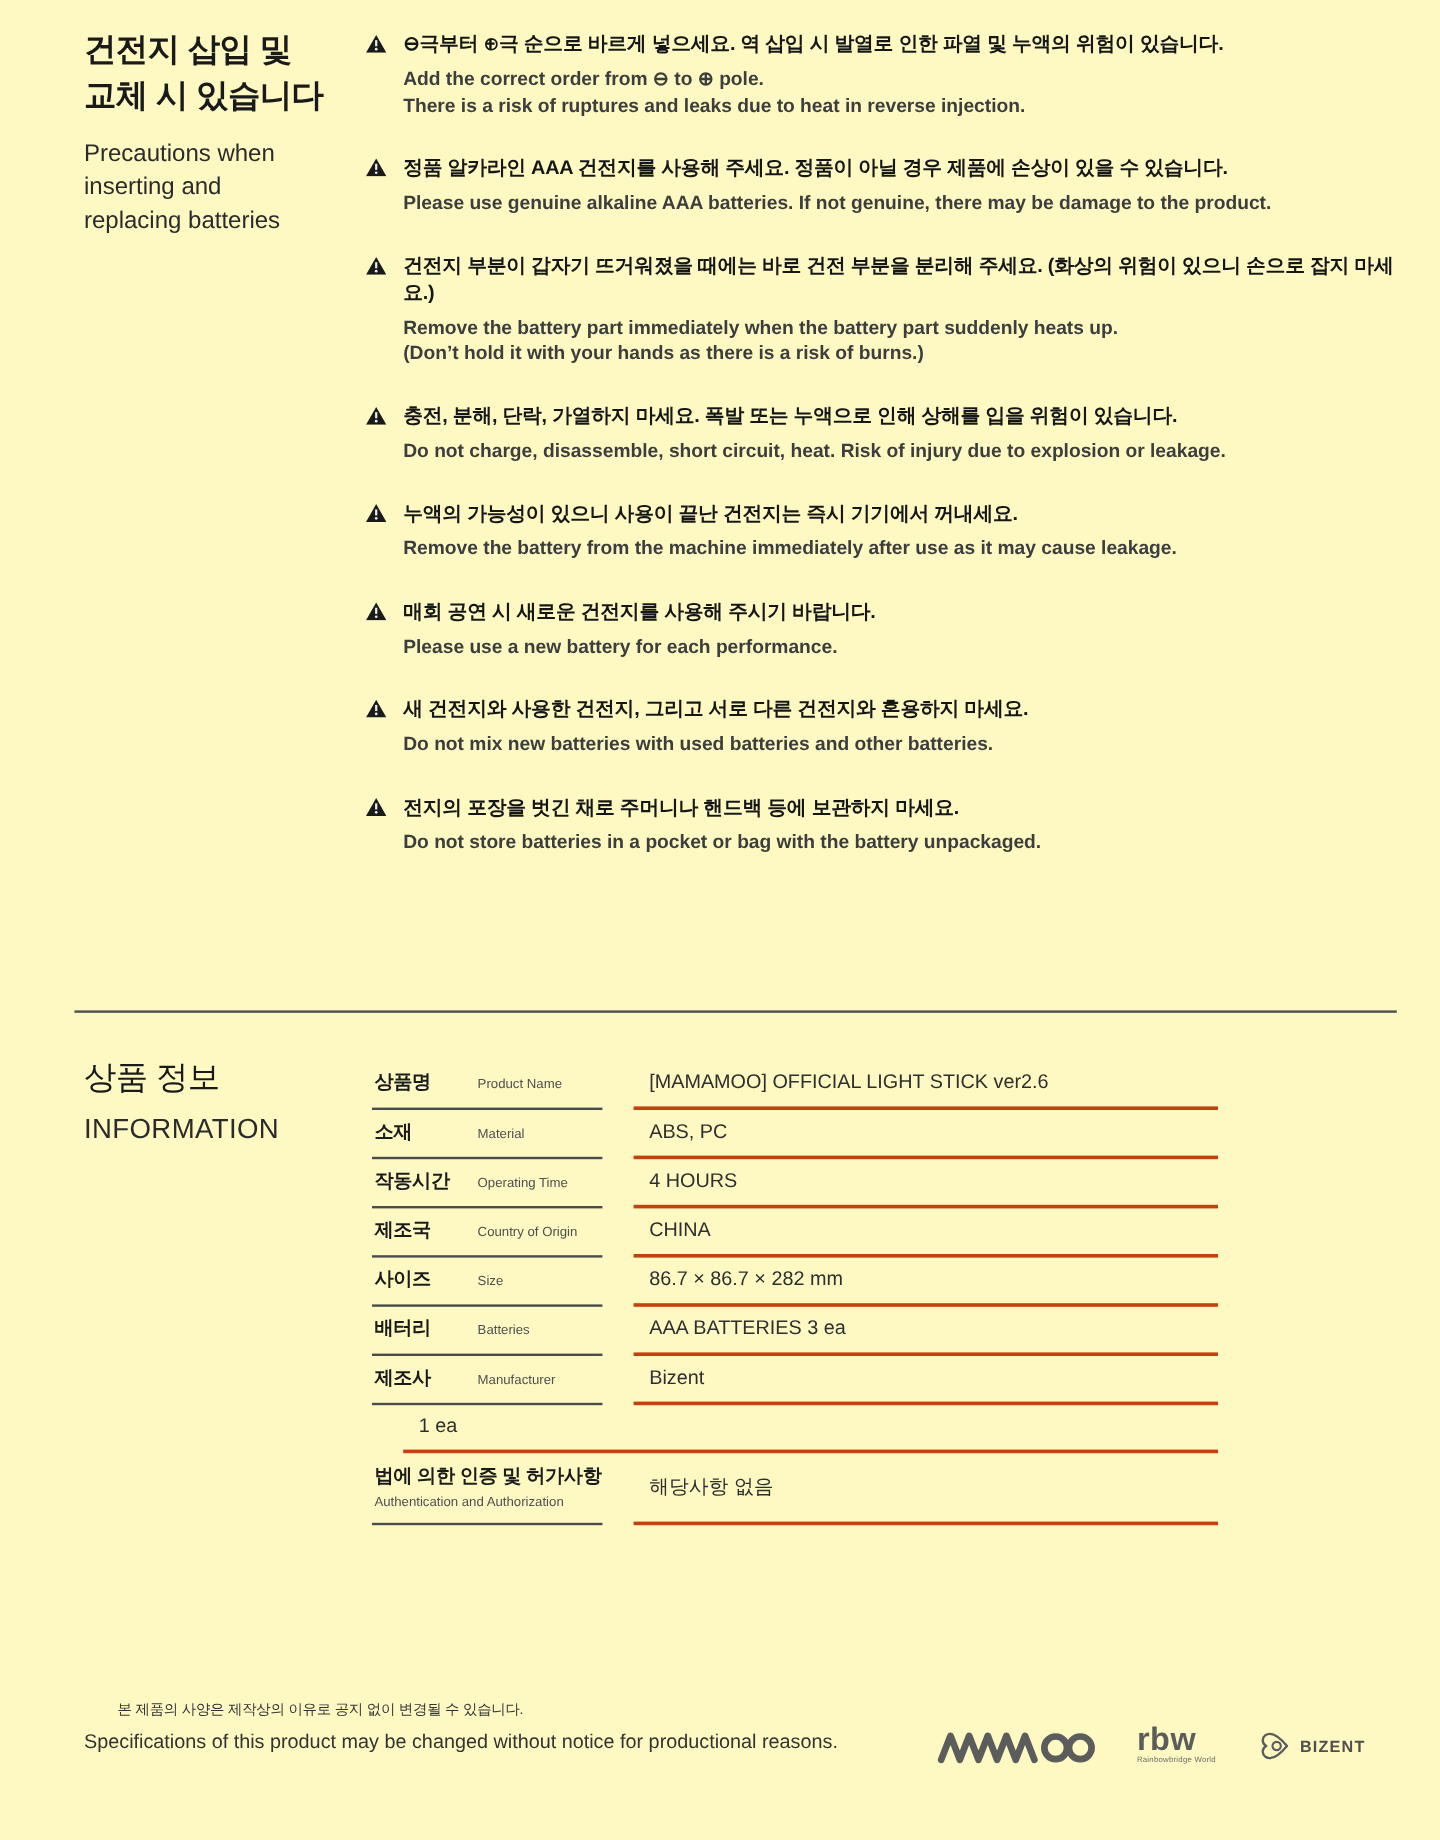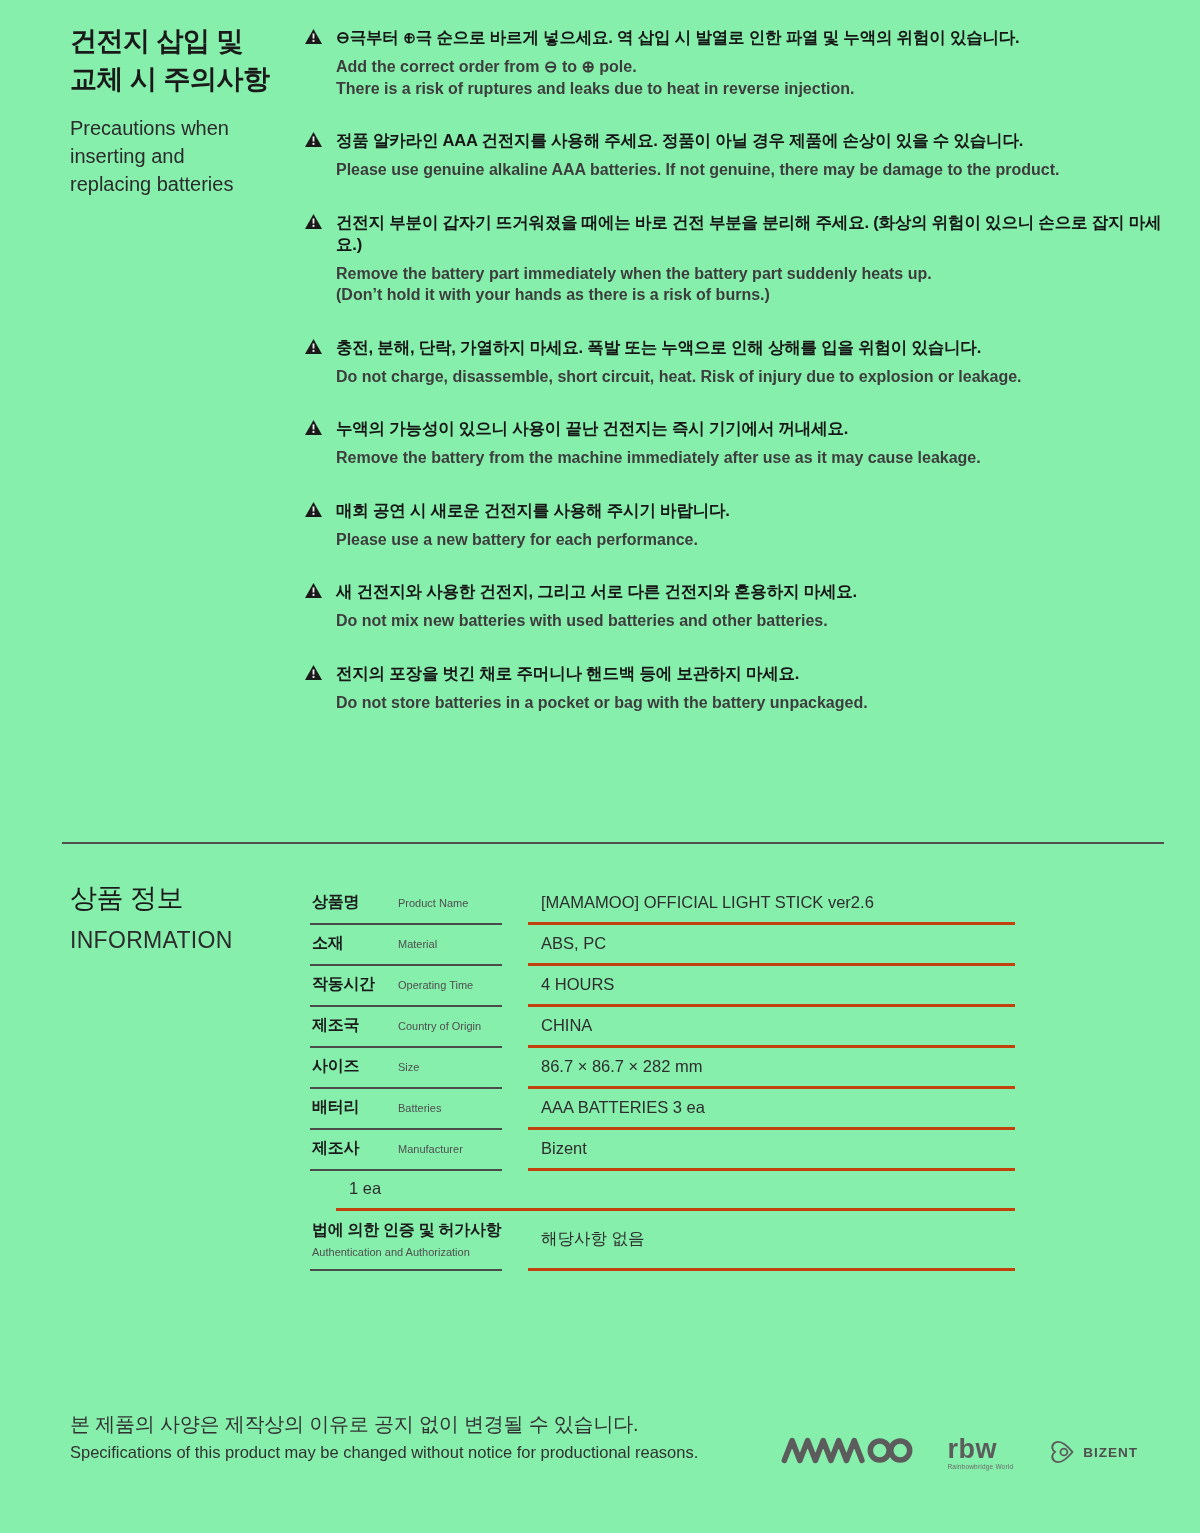--- a/index.html
+++ b/index.html
@@ -1,19 +1,19 @@
 <!DOCTYPE html>
 <html><head>
 <meta charset="utf-8">
 <style>
   * { margin:0; padding:0; box-sizing:border-box; }
   html,body { background:#e4e4e4; }
   .page {
     position:relative; width:1200px; height:1533px; margin:0 auto;
-    background:#86efac; overflow:hidden;
+    background:#fef9c3; overflow:hidden;
     font-family:"Liberation Sans", sans-serif; color:#1d1d1d;
   }
 
   
   .prec-head { position:absolute; left:70px; top:22px; width:210px; }
   .prec-title { font-size:27px; font-weight:bold; line-height:38px; color:#1a1a1a; letter-spacing:-0.5px; }
   .prec-sub { margin-top:16px; font-size:20px; line-height:28px; color:#2b2b2b; width:170px; }
 
   
   .warnings { position:absolute; left:305px; top:26px; width:875px; }
@@ -43,40 +43,40 @@
     flex:1; margin-left:26px; border-bottom:3px solid #c2410c;
     padding:8px 0 10px 13px; font-size:16.5px; color:#2e2e2e;
     display:flex; align-items:center;
   }
   .info-row.stacked .label-cell { display:block; padding-top:9px; padding-bottom:11px; }
   .info-row.stacked .lbl-ko { display:block; width:auto; }
   .info-row.stacked .lbl-en { display:block; margin-top:5px; }
 
   
   .footer-note { position:absolute; left:70px; top:1413px; }
-  .note-ko { font-size:20px; color:#333333; line-height:22px; letter-spacing:-0.2px; }
+  .note-ko { font-size:12px; color:#333333; line-height:22px; letter-spacing:-0.2px;margin-left:28px; }
   .note-en { margin-top:6px; font-size:16.5px; color:#323232; line-height:22px; }
 
-  .logos { position:absolute; right:62px; top:1437px; display:flex; align-items:flex-start; gap:34px; }
+  .logos { position:absolute; right:62px; top:1437px; display:flex; align-items:flex-end; gap:34px; }
   .logo-mamamoo { display:block; }
   .logo-rbw { text-align:left; color:#5c5c5c; }
   .rbw-word { font-size:27px; font-weight:bold; line-height:24px; letter-spacing:0.5px; }
   .rbw-sub { font-size:6.5px; letter-spacing:0.2px; color:#6a6a6a; margin-top:2px; }
   .logo-bizent { display:flex; align-items:center; gap:6px; color:#4f4f4f; }
   .bizent-word { font-size:13.5px; font-weight:600; letter-spacing:1px; }
 </style>
 </head>
 <body>
 
 <div class="page">
 
   <div class="prec-head">
     <div class="prec-title">
       <div>건전지 삽입 및</div>
-      <div>교체 시 주의사항</div>
+      <div>교체 시 있습니다</div>
     </div>
     <div class="prec-sub">Precautions when inserting and replacing batteries</div>
   </div>
 
   <div class="warnings">
     <div class="warning-item">
       <svg class="warn-icon" viewBox="0 0 24 21" xmlns="http://www.w3.org/2000/svg">
         <path d="M12 0 L24 21 H0 Z" fill="#1a1a1a"></path>
         <rect x="10.7" y="6.2" width="2.6" height="7.2" fill="#ececec"></rect>
         <circle cx="12" cy="16.8" r="1.6" fill="#ececec"></circle>

